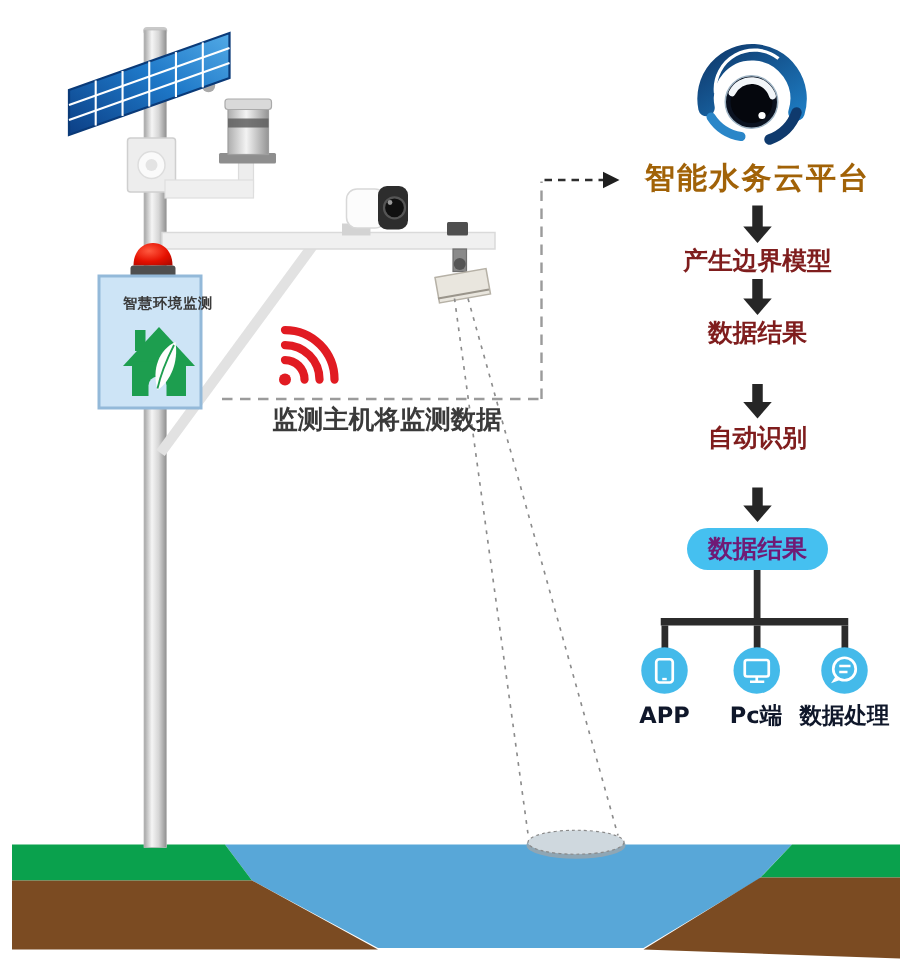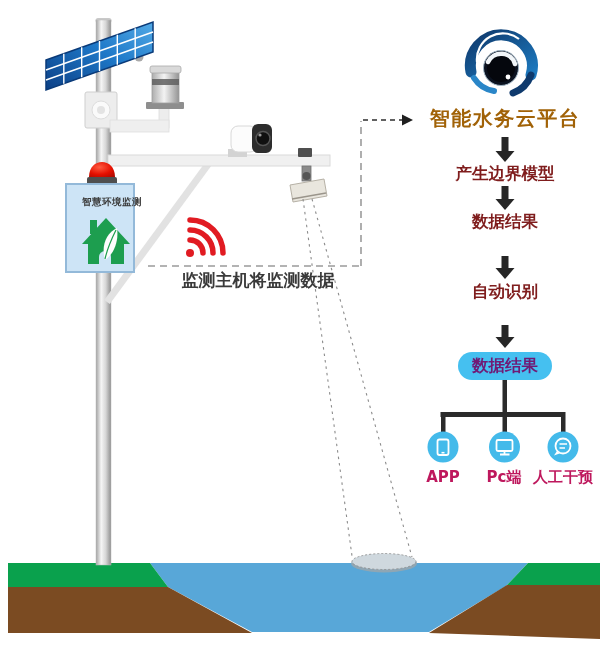--- a/index.html
+++ b/index.html
@@ -10,21 +10,21 @@
   .sign-label{left:66px;top:196px;width:92px;font-size:9.5px;font-weight:700;color:#3a3a3a;letter-spacing:.5px;}
   .annot{left:142px;top:271px;width:232px;font-size:17px;font-weight:700;color:#3a3a3a;line-height:19px;}
   .flow-title{left:415px;top:105px;width:180px;font-size:20px;font-weight:700;color:#a16207;letter-spacing:1.5px;}
   .flow-step{width:150px;left:430px;font-size:16.5px;font-weight:700;color:#7f1d1d;line-height:21px;}
   .step1{top:163px;}
   .step2{top:211px;}
   .step3{top:281px;}
   .result-btn{position:absolute;z-index:2;left:458px;top:352px;width:94px;height:28px;
       background:#45c0f0;border-radius:14px;display:flex;align-items:center;justify-content:center;
       font-size:16.5px;font-weight:700;color:#701a75;}
-  .out-lbl{top:468px;font-size:15px;font-weight:600;color:#be185d;}
+  .out-lbl{top:468px;font-size:15px;font-weight:600;color:#0f172a;}
   .lbl-app{left:418px;width:50px;}
   .lbl-pc{left:474px;width:60px;}
   .lbl-sms{left:530px;width:66px;}
 </style>
 </head>
 <body>
 
 <div class="scene">
 
 <svg class="art" width="600" height="645" viewBox="0 0 600 645">
@@ -232,15 +232,15 @@
 </div>
 
 <div class="txt flow-step step3">
   <div>自动识别</div>
 </div>
 
 <div class="result-btn">数据结果</div>
 
 <div class="txt out-lbl lbl-app">APP</div>
 <div class="txt out-lbl lbl-pc">Pc端</div>
-<div class="txt out-lbl lbl-sms">人工干预</div>
+<div class="txt out-lbl lbl-sms">数据处理</div>
 
 </div>
 
 </body></html>

